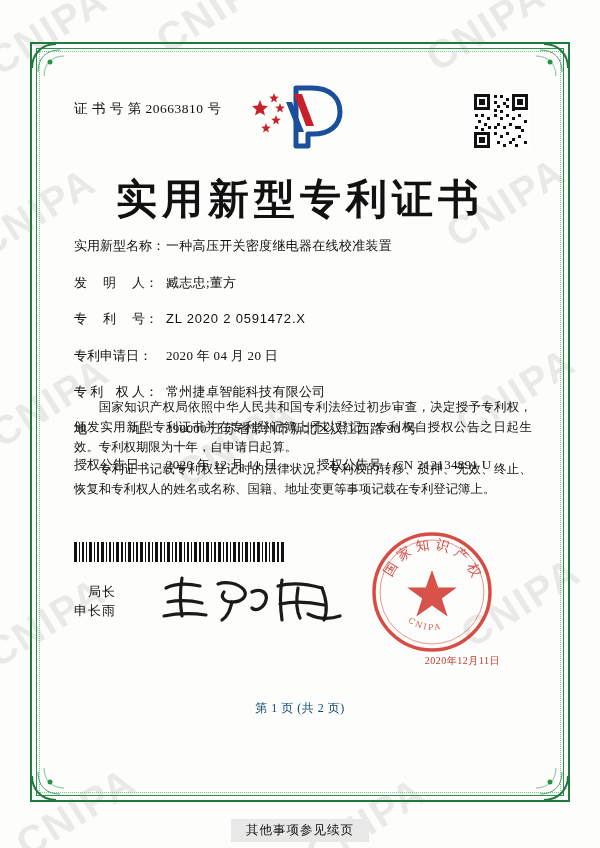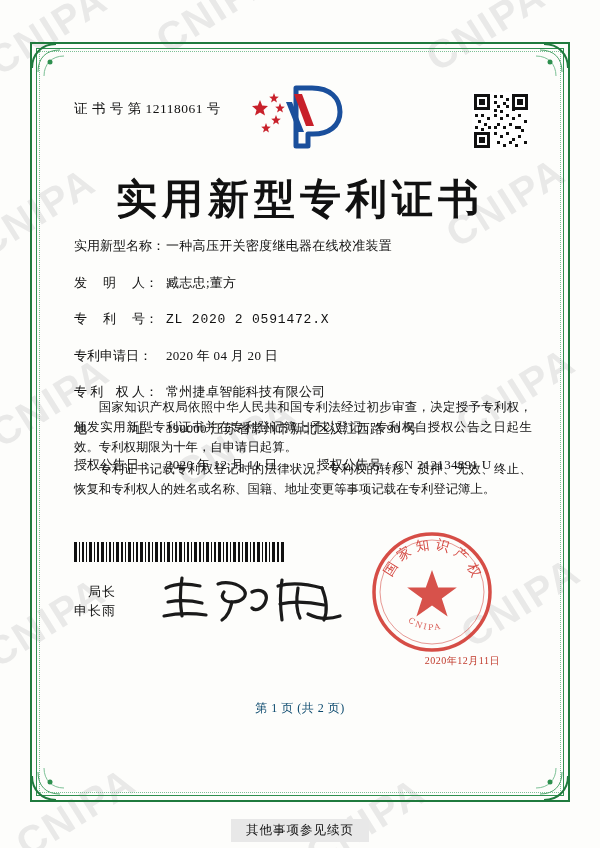--- a/index.html
+++ b/index.html
@@ -155,21 +155,21 @@
     justify-content: space-between;
     width: 92px;
     padding-right: 8px;
     box-sizing: border-box;
   }
   .field-value {
     flex: 1 1 auto;
     letter-spacing: 0.3px;
   }
   .field-value.mono {
-    font-family: Liberation Mono, monospace;
+    font-family: Liberation Sans, sans-serif;
     letter-spacing: 0.8px;
   }
   .row-split {
     display: flex;
     width: 100%;
   }
   .split-left {
     flex: 0 0 53%;
     display: flex;
     align-items: baseline;
@@ -325,21 +325,21 @@
     <svg width="54" height="54" viewBox="0 0 54 54">
       <path d="M2 26 C2 12 12 2 26 2" fill="none" stroke="#1f7a3d" stroke-width="2"></path>
       <path d="M8 30 C8 16 16 8 30 8" fill="none" stroke="#4fa46c" stroke-width="1"></path>
       <path d="M14 34 C14 22 22 14 34 14" fill="none" stroke="#7cc096" stroke-width="1"></path>
       <circle cx="20" cy="20" r="2.5" fill="#2d8f4e"></circle>
     </svg>
   </div>
 
   <div class="content">
 
-    <div class="cert-no">证 书 号 第 12118061 号</div>
+    <div class="cert-no">证 书 号 第 20663810 号</div>
 
     <div class="qr">
       <svg width="58" height="58" viewBox="0 0 58 58">
         <rect x="0" y="0" width="58" height="58" fill="#ffffff"></rect>
         <g fill="#111">
           <rect x="2" y="2" width="16" height="16"></rect>
           <rect x="40" y="2" width="16" height="16"></rect>
           <rect x="2" y="40" width="16" height="16"></rect>
         </g>
         <g fill="#ffffff">

